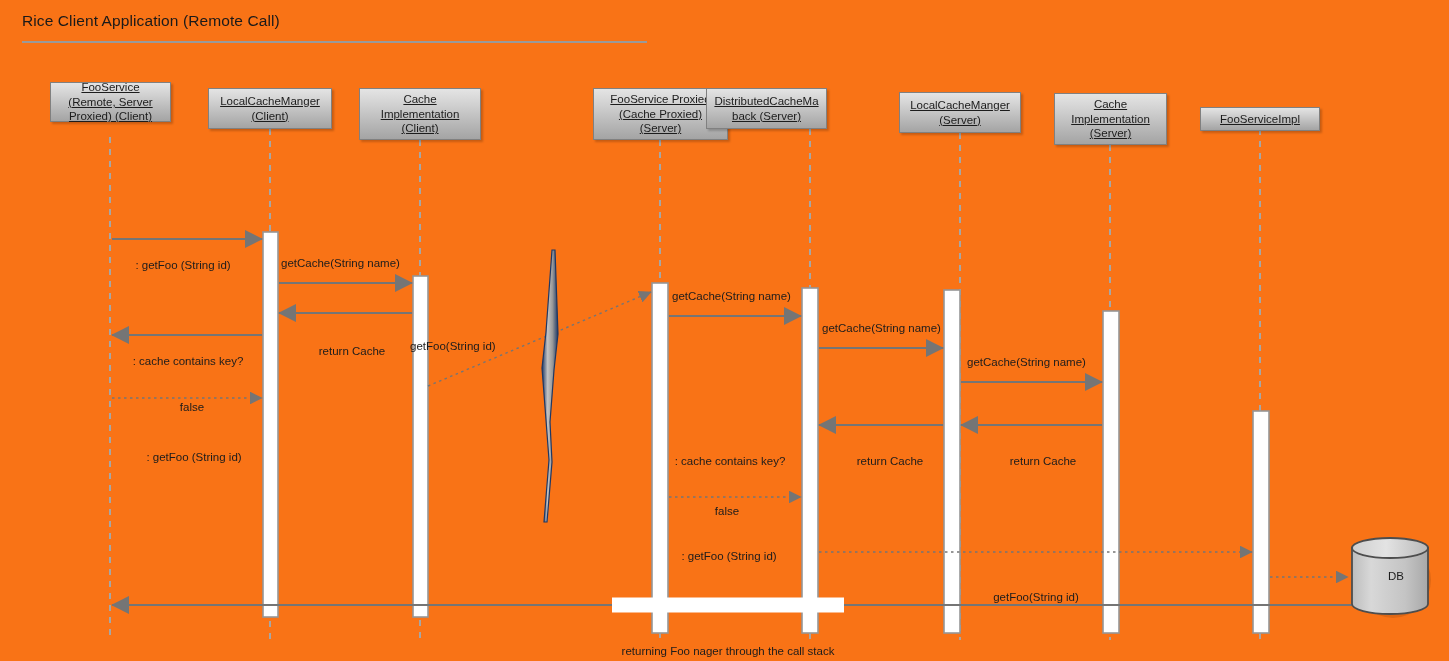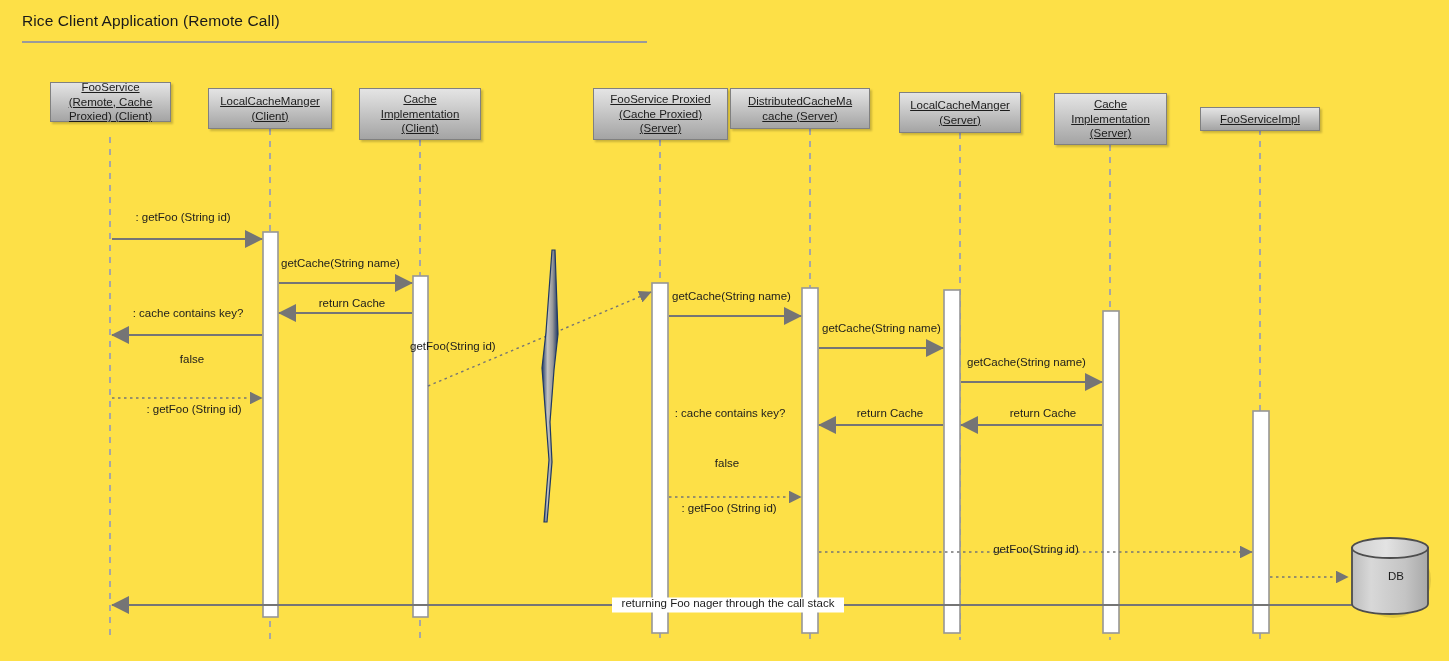--- a/index.html
+++ b/index.html
@@ -7,21 +7,21 @@
     padding: 0;
     background: #ffffff;
   }
   body {
     font-family: "Liberation Sans", sans-serif;
   }
   #canvas {
     position: relative;
     width: 1449px;
     height: 661px;
-    background: #fde047;
+    background: #f97316;
     overflow: hidden;
   }
   #diagram-title {
     position: absolute;
     left: 22px;
     top: 12px;
     font-size: 15.5px;
     color: #1a1a1a;
     letter-spacing: 0.1px;
     white-space: nowrap;
@@ -57,21 +57,21 @@
     text-decoration: underline;
     padding: 2px 3px;
   }
   .lifeline-head span { display: block; }
   .msg-label {
     position: absolute;
     font-size: 11.5px;
     color: #1c1c1c;
     white-space: nowrap;
   }
-  .msg-label.center { transform: translateX(-50%); }
+  .msg-label.center { transform: translateX(-50%); margin-top: 48px; }
   .db-label {
     position: absolute;
     font-size: 11.5px;
     color: #1c1c1c;
     white-space: nowrap;
     transform: translate(-50%, -50%);
     padding-left: 12px;
   }
 </style>
 </head>
@@ -150,21 +150,21 @@
         <ellipse cx="1393" cy="580" rx="38" ry="38" fill="rgba(0,0,0,0.10)"></ellipse>
         <path d="M 1352 548 L 1352 604 A 38 10 0 0 0 1428 604 L 1428 548 Z" fill="url(#db-grad)" stroke="#4d4d4d" stroke-width="1.8"></path>
         <ellipse cx="1390" cy="548" rx="38" ry="10" fill="url(#db-top-grad)" stroke="#4d4d4d" stroke-width="1.8"></ellipse>
       </g>
   </svg>
 
   <div id="head-group">
       <div class="lifeline-head" style="left: 50px; top: 82px; width: 121px; height: 40px;">
         <div>
           <span>FooService</span>
-          <span>(Remote, Cache</span>
+          <span>(Remote, Server</span>
           <span>Proxied) (Client)</span>
         </div>
       </div>
       <div class="lifeline-head" style="left: 208px; top: 88px; width: 124px; height: 41px;">
         <div>
           <span>LocalCacheManger</span>
           <span>(Client)</span>
         </div>
       </div>
       <div class="lifeline-head" style="left: 359px; top: 88px; width: 122px; height: 52px;">
@@ -174,24 +174,24 @@
           <span>(Client)</span>
         </div>
       </div>
       <div class="lifeline-head" style="left: 593px; top: 88px; width: 135px; height: 52px;">
         <div>
           <span>FooService Proxied</span>
           <span>(Cache Proxied)</span>
           <span>(Server)</span>
         </div>
       </div>
-      <div class="lifeline-head" style="left: 706px; top: 88px; width: 140px; height: 41px; margin-left: 24px;">
+      <div class="lifeline-head" style="left: 706px; top: 88px; width: 121px; height: 41px;">
         <div>
           <span>DistributedCacheMa</span>
-          <span>cache (Server)</span>
+          <span>back (Server)</span>
         </div>
       </div>
       <div class="lifeline-head" style="left: 899px; top: 92px; width: 122px; height: 41px;">
         <div>
           <span>LocalCacheManger</span>
           <span>(Server)</span>
         </div>
       </div>
       <div class="lifeline-head" style="left: 1054px; top: 93px; width: 113px; height: 52px;">
         <div>

